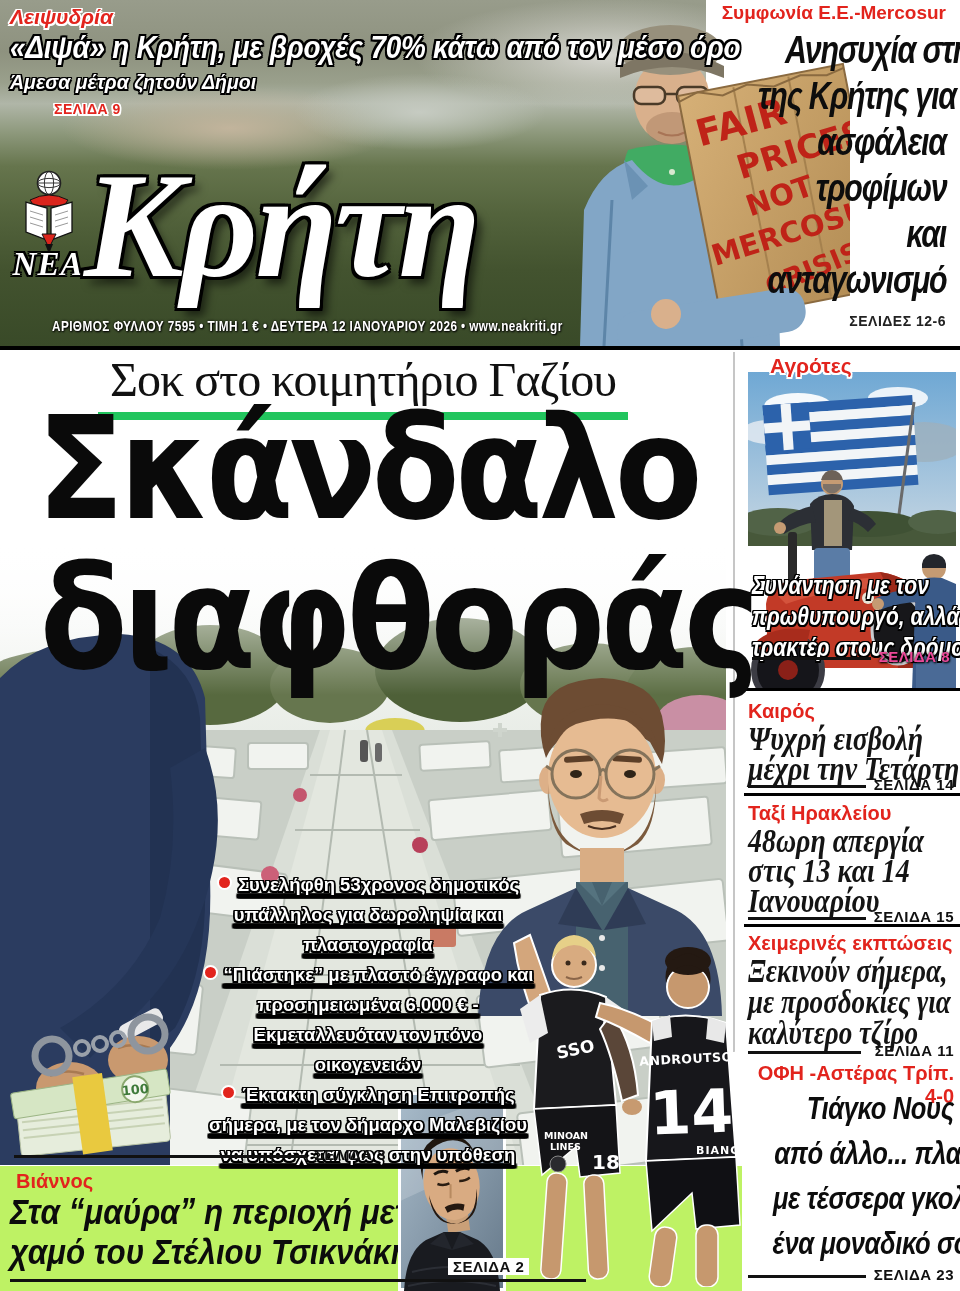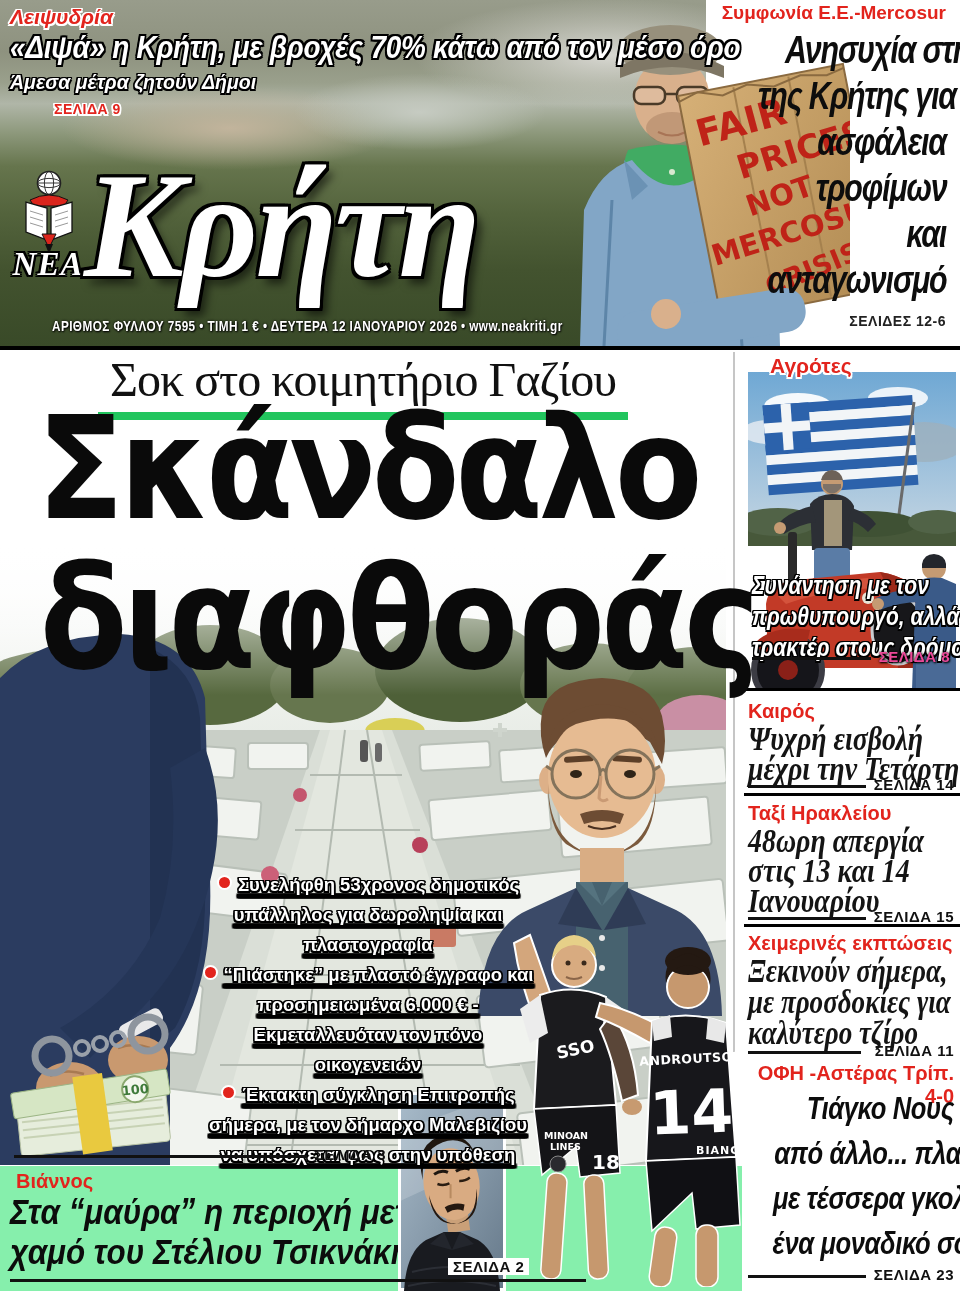--- a/index.html
+++ b/index.html
@@ -67,21 +67,21 @@
   .bdot{display:inline-block;width:11px;height:11px;border-radius:50%;background:var(--red);border:2px solid #fff;
     margin-right:6px;vertical-align:1px;}
 
   .prow{display:flex;align-items:flex-end;}
   .prule{flex:1;height:3px;background:#111;margin-bottom:5px;}
   .plabel{font-weight:bold;font-size:15px;color:#111;margin-left:8px;letter-spacing:.5px;white-space:nowrap;}
   .prow.white .plabel{color:#ec4899;text-shadow:0 0 3px #000,1px 1px 2px #000;}
   #lead-prow{left:14px;top:1146px;width:372px;z-index:7;}
 
   
-  #bottom-band{left:0;top:1166px;width:742px;height:125px;background:#86efac;z-index:2;}
+  #bottom-band{left:0;top:1166px;width:742px;height:125px;background:#bef264;z-index:2;}
   #bottom-band .vkick{position:absolute;left:16px;top:4px;font-weight:bold;font-size:20px;color:var(--red);}
   .vline{position:absolute;left:10px;font-style:italic;font-weight:bold;font-size:36px;line-height:40px;color:#0c0c0c;
     white-space:nowrap;transform:scaleX(.87);transform-origin:left;}
   #vline1{top:26px;} #vline2{top:66px;}
   #bottom-rule{left:10px;top:1279px;width:576px;height:3px;background:#111;z-index:7;}
   #viannos-page{left:448px;top:1258px;z-index:7;font-weight:bold;font-size:15px;color:#111;background:#fff;padding:0 5px;letter-spacing:.5px;}
 
   
   #sb-divider{left:733px;top:352px;width:2px;height:700px;background:#c6c6c6;z-index:1;}
   #sidebar{left:744px;top:352px;width:216px;height:939px;z-index:2;}

